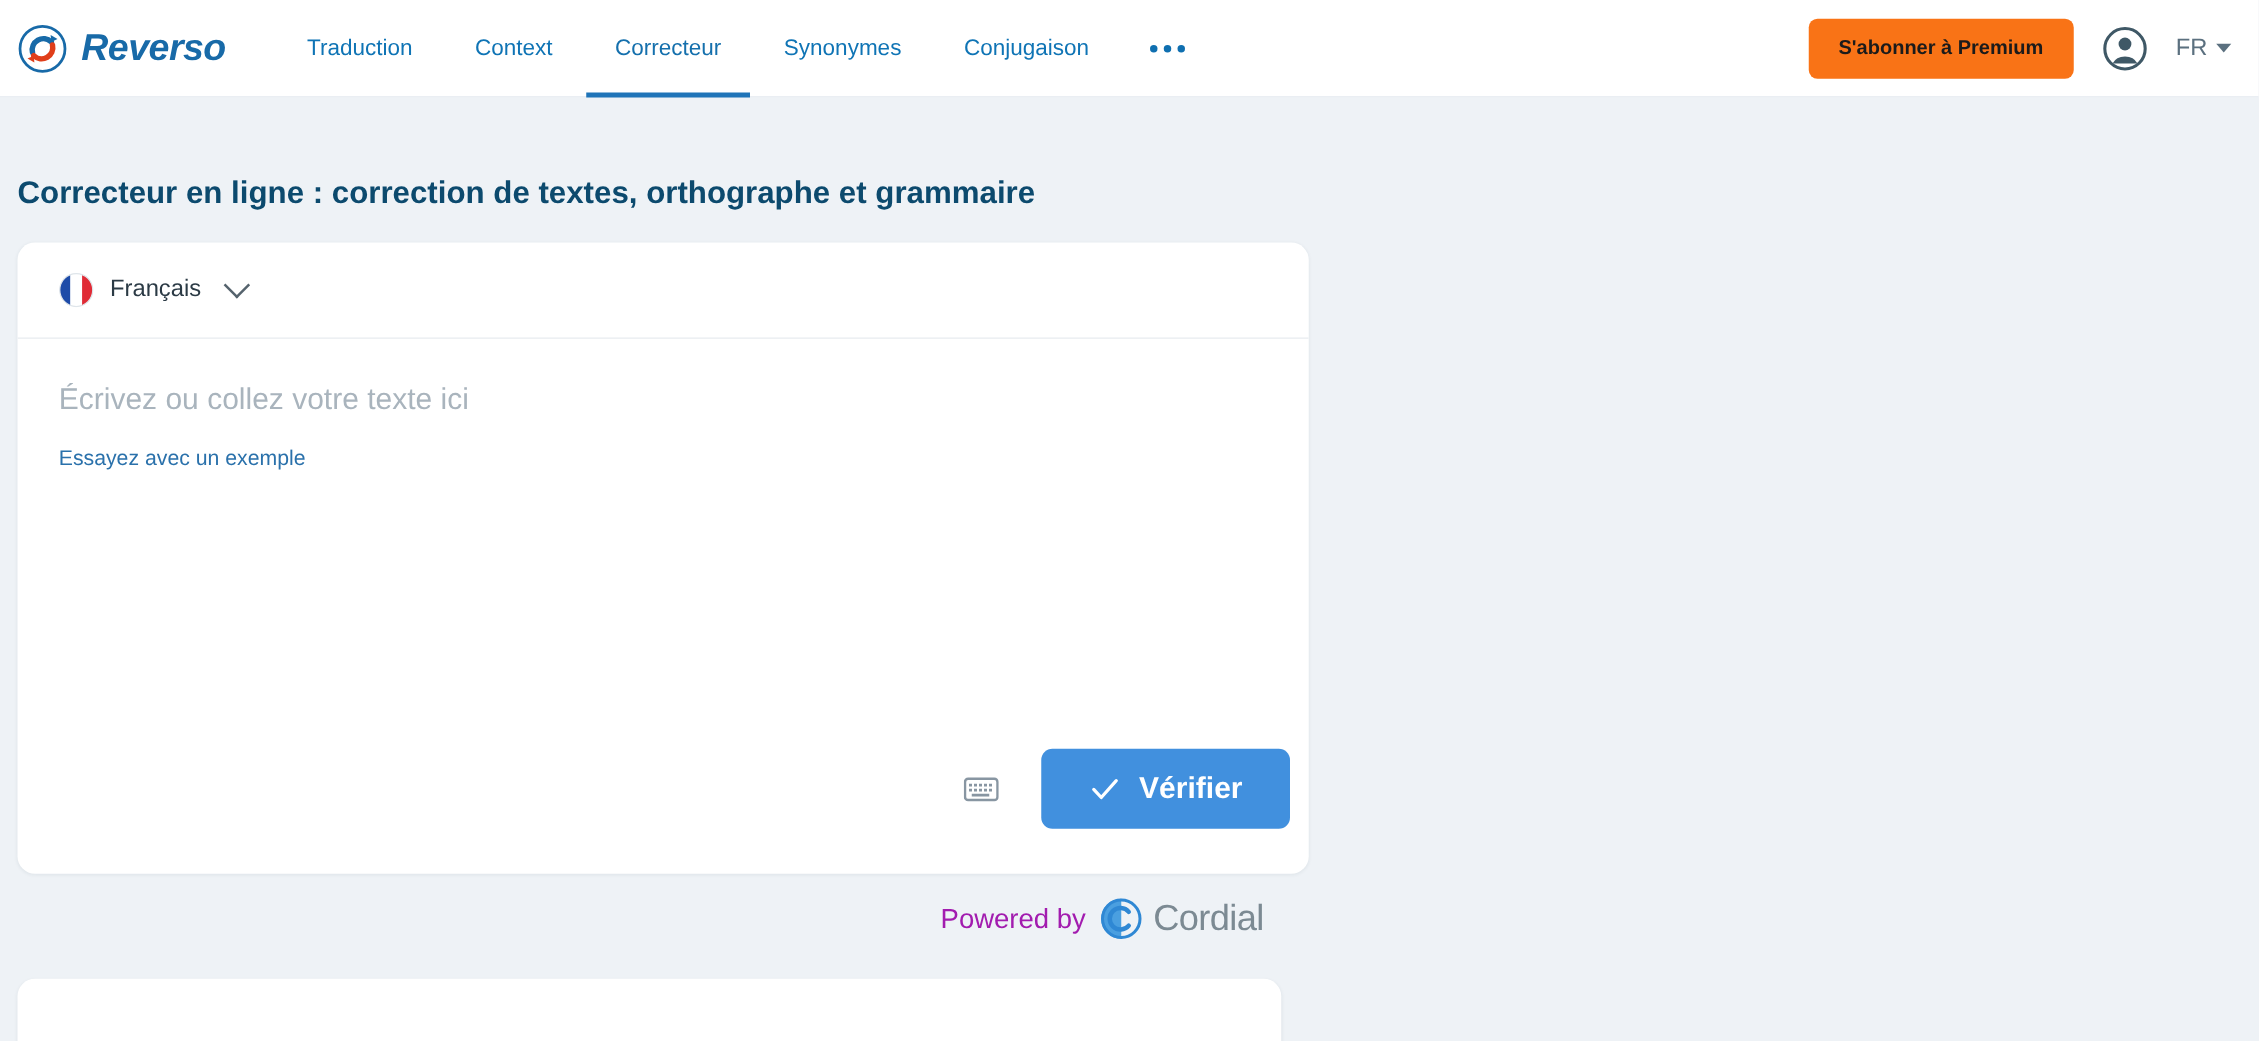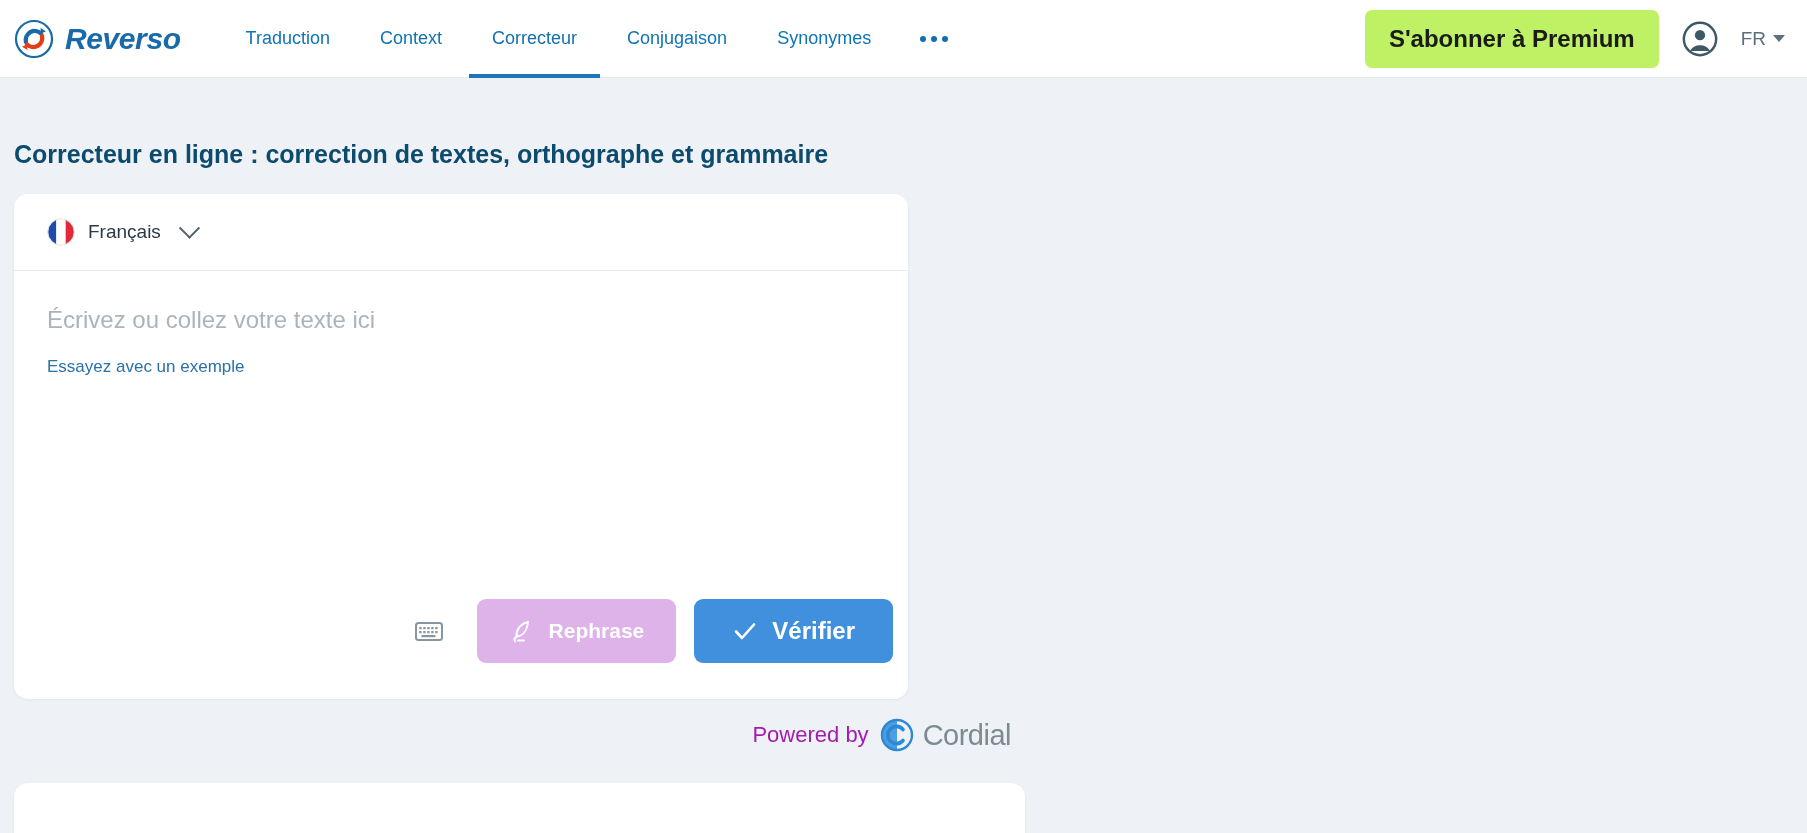--- a/index.html
+++ b/index.html
@@ -79,23 +79,23 @@
   }
 
   .header-right {
     margin-left: auto;
     display: flex;
     align-items: center;
     gap: 22px;
     flex: none;
   }
   .premium-btn {
-    background: #bef264;
+    background: #f97316;
     color: #1b1b1b;
-    font-size: 24px;
+    font-size: 16px;
     font-weight: bold;
     border: none;
     border-radius: 7px;
     padding: 15px 24px;
     white-space: nowrap;
     cursor: pointer;
     font-family: "Liberation Sans", sans-serif;
   }
   .avatar-icon { width: 38px; height: 38px; display: block; cursor: pointer; }
   .lang-select {
@@ -123,21 +123,21 @@
   }
   .page-title {
     font-size: 25px;
     color: #0c4a6e;
     padding: 62px 0 25px 0;
     white-space: nowrap;
   }
   .page-title b { font-weight: bold; }
 
   .card {
-    width: 894px;
+    width: 1033px;
     background: #fff;
     border-radius: 14px;
     box-shadow: 0 1px 3px rgba(30,50,70,.07);
     overflow: hidden;
   }
   .card-toolbar {
     height: 77px;
     display: flex;
     align-items: center;
     padding: 0 33px;
@@ -267,22 +267,22 @@
         <path d="M13 25.5 l0.5 5.5 l-5.5 -3.2 z" fill="#e03e1a"></path>
       </svg>
     </span>
     <span class="brand-name">Reverso</span>
   </div>
 
   <nav class="nav">
     <div class="nav-item">Traduction</div>
     <div class="nav-item">Context</div>
     <div class="nav-item active">Correcteur</div>
+    <div class="nav-item">Synonymes</div>
     <div class="nav-item">Conjugaison</div>
-    <div class="nav-item">Synonymes</div>
     <div class="nav-more">
       <span></span>
       <span></span>
       <span></span>
     </div>
   </nav>
 
   <div class="header-right">
     <button class="premium-btn">S'abonner à Premium</button>
 
@@ -351,30 +351,20 @@
                 <rect x="8.2" y="10" width="2.4" height="2.2"></rect>
               <rect x="12.2" y="10" width="2.4" height="2.2"></rect>
                 <rect x="16.2" y="10" width="2.4" height="2.2"></rect>
               <rect x="20.2" y="10" width="2.4" height="2.2"></rect>
               <rect x="6.4" y="14" width="14" height="2.2"></rect>
             </g>
           </svg>
         </span>
       </button>
 
-      <button class="rephrase-btn">
-        <span>
-          <svg class="btn-icon" viewBox="0 0 26 26">
-            <path d="M19 4 C11 6 7 12 7.5 18.5 C12.5 18 18 14 19 4 Z" fill="none" stroke="#ffffff" stroke-width="2" stroke-linejoin="round"></path>
-            <path d="M7.5 18.5 C5.5 20 5 22 6 23.5" fill="none" stroke="#ffffff" stroke-width="2" stroke-linecap="round"></path>
-            <path d="M9 22.5 L15 22.5" fill="none" stroke="#ffffff" stroke-width="2" stroke-linecap="round"></path>
-          </svg>
-        </span>
-        <span>Rephrase</span>
-      </button>
 
       <button class="verify-btn">
         <span>
           <svg class="btn-icon" viewBox="0 0 26 26">
             <path d="M4 13.5 L10 20 L22 6.5" fill="none" stroke="#ffffff" stroke-width="2.6" stroke-linecap="round" stroke-linejoin="round"></path>
           </svg>
         </span>
         <span>Vérifier</span>
       </button>
     </div>

